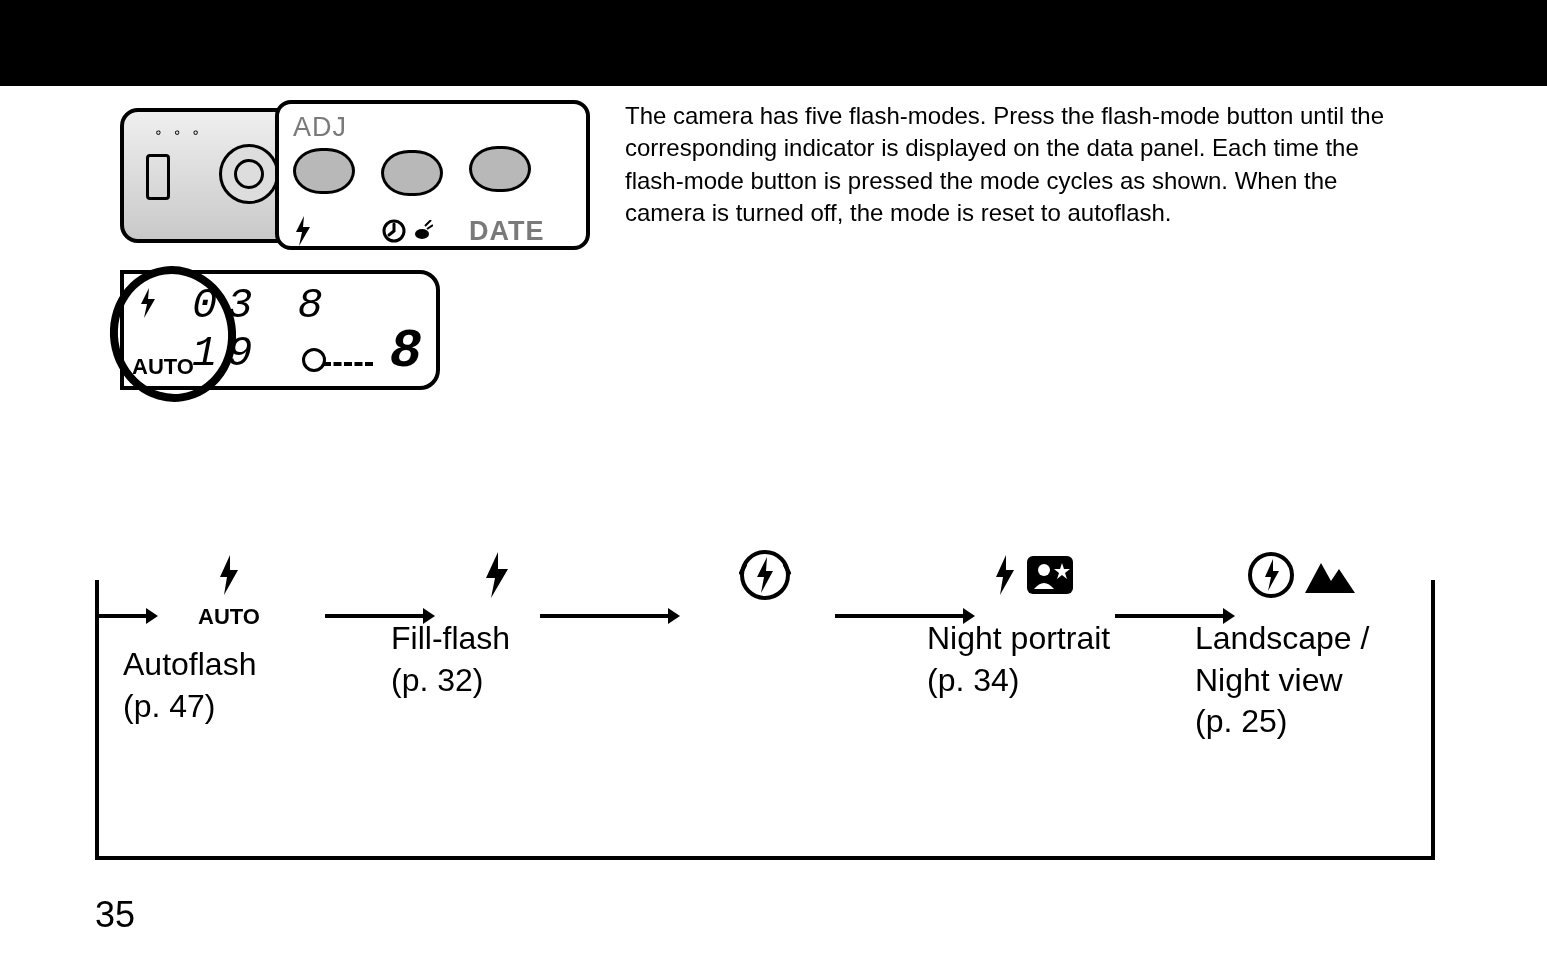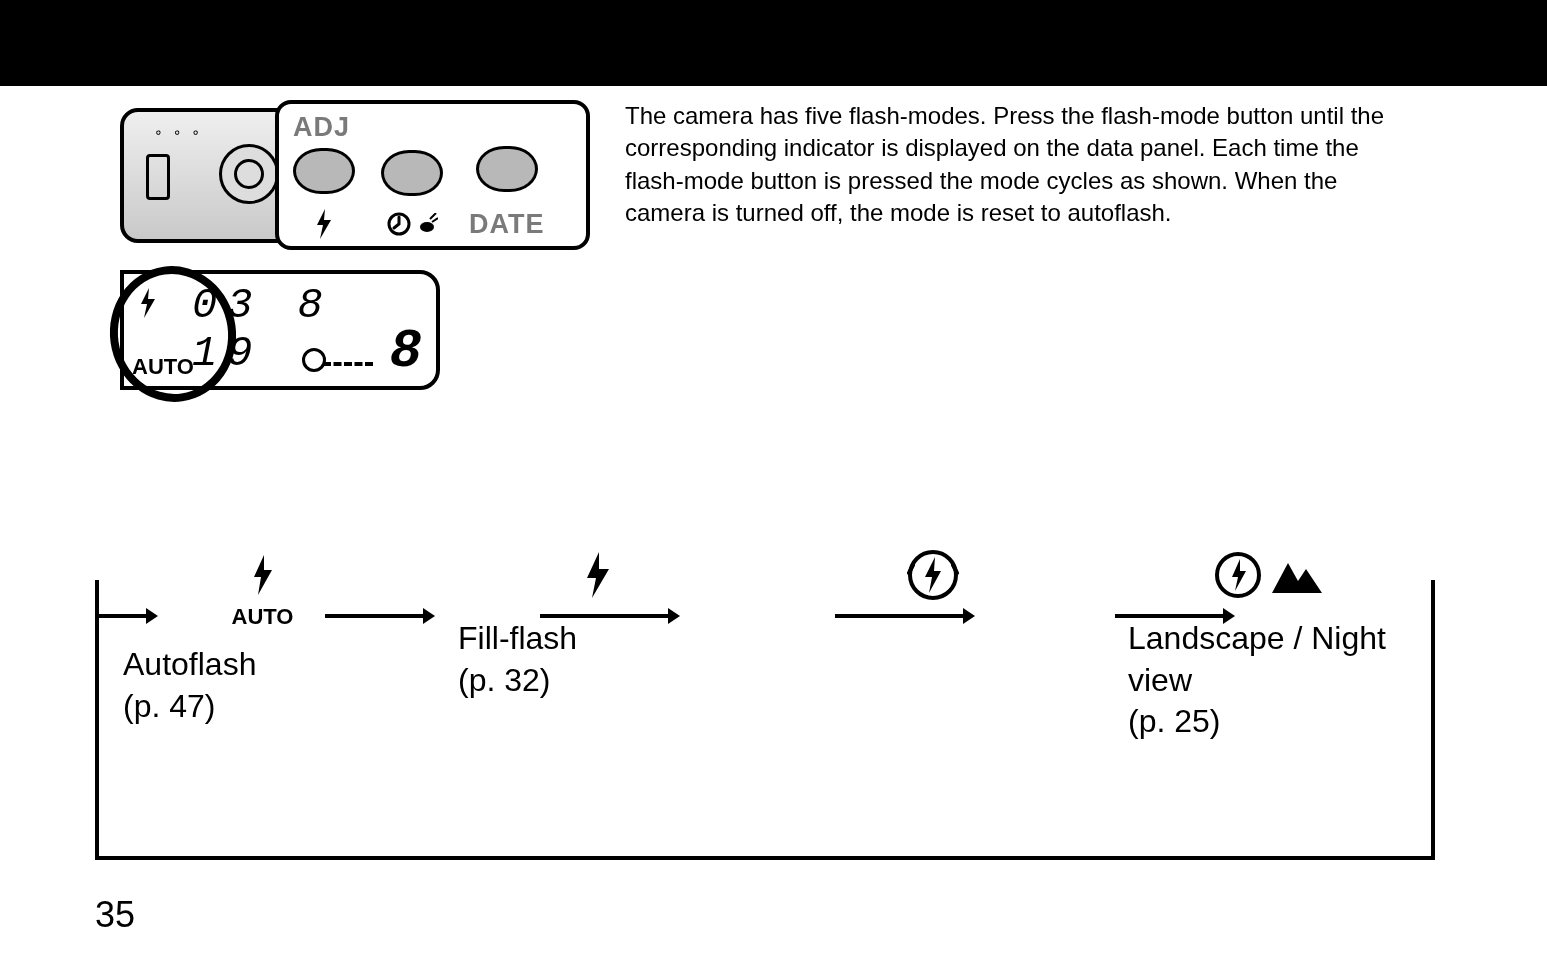--- a/index.html
+++ b/index.html
@@ -5,24 +5,24 @@
   html,body{margin:0;padding:0;background:#fff;font-family:Arial,Helvetica,sans-serif;color:#000}
   .page{width:1547px;height:954px;position:relative;background:#fff}
   .topbar{position:absolute;left:0;top:0;width:100%;height:86px;background:#000}
   .diagram-area{position:absolute;left:120px;top:100px;width:470px;height:320px}
   .camera-illust{position:absolute;left:0;top:8px;width:175px;height:135px;border:4px solid #000;border-radius:18px;background:linear-gradient(180deg,#efefef 0%, #c9c9c9 100%);box-sizing:border-box}
   .camera-illust .viewfinder{position:absolute;left:22px;top:42px;width:18px;height:40px;border:3px solid #000;border-radius:4px}
   .camera-illust .lens{position:absolute;right:12px;top:32px;width:54px;height:54px;border:3px solid #000;border-radius:50%;background:#ddd}
   .camera-illust .lens::after{content:"";position:absolute;left:12px;top:12px;width:24px;height:24px;border:3px solid #000;border-radius:50%}
   .camera-illust .dots{position:absolute;left:30px;top:12px;font-size:14px;letter-spacing:3px}
   .button-panel{position:absolute;right:0;top:0;width:315px;height:150px;border:4px solid #000;border-radius:16px;box-sizing:border-box;background:#fff;padding:12px 14px}
-  .label-adj{position:absolute;left:14px;top:8px;font-weight:bold;color:#7a7a7a;font-size:27px;letter-spacing:1px}
+  .label-adj{position:absolute;left:14px;top:8px;font-weight:normal;color:#7a7a7a;font-size:27px;letter-spacing:1px}
   .btn-oval{width:56px;height:40px;border:3px solid #000;border-radius:50%/55%;background:#b8b8b8}
   .label-date{font-weight:bold;color:#7a7a7a;font-size:27px;letter-spacing:1px}
-  .panel-col{display:flex;flex-direction:column;align-items:center;gap:11px}
+  .panel-col{display:flex;flex-direction:column;gap:18px}
 
   .lcd{position:absolute;left:0;top:170px;width:320px;height:120px;border:4px solid #000;border-top-right-radius:20px;border-bottom-right-radius:20px;box-sizing:border-box;font-family:'Courier New',monospace}
   .lcd .seg{position:absolute;left:68px;top:8px;font-size:42px;font-weight:normal;letter-spacing:10px;font-style:italic}
   .lcd .seg2{position:absolute;right:14px;bottom:4px;font-size:54px;font-weight:bold;font-style:italic}
   .lcd .circle-ind{position:absolute;left:-14px;top:-8px;width:110px;height:120px;border:8px solid #000;border-radius:50%;transform:rotate(-8deg)}
   .lcd .bolt{position:absolute;left:14px;top:14px;font-size:30px;font-weight:bold}
   .lcd .auto{position:absolute;left:8px;bottom:6px;font-weight:bold;font-size:22px;font-family:Arial}
   .lcd .roll{position:absolute;right:110px;bottom:14px;width:18px;height:18px;border:3px solid #000;border-radius:50%}
   .lcd .roll::after{content:"";position:absolute;left:18px;top:7px;width:50px;height:4px;border-bottom:4px dashed #000}
 
@@ -173,20 +173,38 @@
           <svg width="52" height="52" viewBox="0 0 52 52">
             <circle cx="26" cy="26" r="23" fill="none" stroke="#000" stroke-width="4"></circle>
             <path d="M28 8 L18 28 L25 28 L22 44 L34 22 L27 22 Z" fill="#000"></path>
             <path d="M6 16 L2 24 M46 16 L50 24" stroke="#000" stroke-width="4" stroke-linecap="round"></path>
             <path d="M18 3 L14 -2 M34 3 L38 -2" stroke="#000" stroke-width="0"></path>
           </svg>
         </div>
         <div class="auto-lbl"></div>
       </div>
 
+      <div class="mode">
+        <div class="icon" style="gap:8px">
+          <svg width="26" height="40" viewBox="0 0 26 40">
+              <path d="M14 0 L4 22 L11 22 L8 40 L22 15 L14 15 Z" fill="#000"></path>
+            </svg>
+          <svg width="48" height="40" viewBox="0 0 48 40">
+            <rect x="1" y="1" width="46" height="38" rx="6" fill="#000"></rect>
+            <circle cx="18" cy="15" r="6" fill="#fff"></circle>
+            <path d="M8 34 Q18 22 28 34 Z" fill="#fff"></path>
+            <path d="M36 8 L38 14 L44 14 L39 18 L41 24 L36 20 L31 24 L33 18 L28 14 L34 14 Z" fill="#fff"></path>
+          </svg>
+        </div>
+        <div class="auto-lbl"></div>
+        <div class="label">
+          <span>Night portrait</span><br>
+          <span>(p. 34)</span>
+        </div>
+      </div>
 
       <div class="mode">
         <div class="icon" style="gap:10px">
           <svg width="48" height="48" viewBox="0 0 48 48">
             <circle cx="24" cy="24" r="21" fill="none" stroke="#000" stroke-width="4"></circle>
             <path d="M26 8 L18 26 L24 26 L21 40 L32 20 L26 20 Z" fill="#000"></path>
             <path d="M16 4 L12 -1 M32 4 L36 -1 M5 15 L0 12 M43 15 L48 12" stroke="#000" stroke-width="0"></path>
           </svg>
           <svg width="50" height="36" viewBox="0 0 50 36">
             <path d="M0 36 L16 6 L26 24 L34 12 L50 36 Z" fill="#000"></path>

